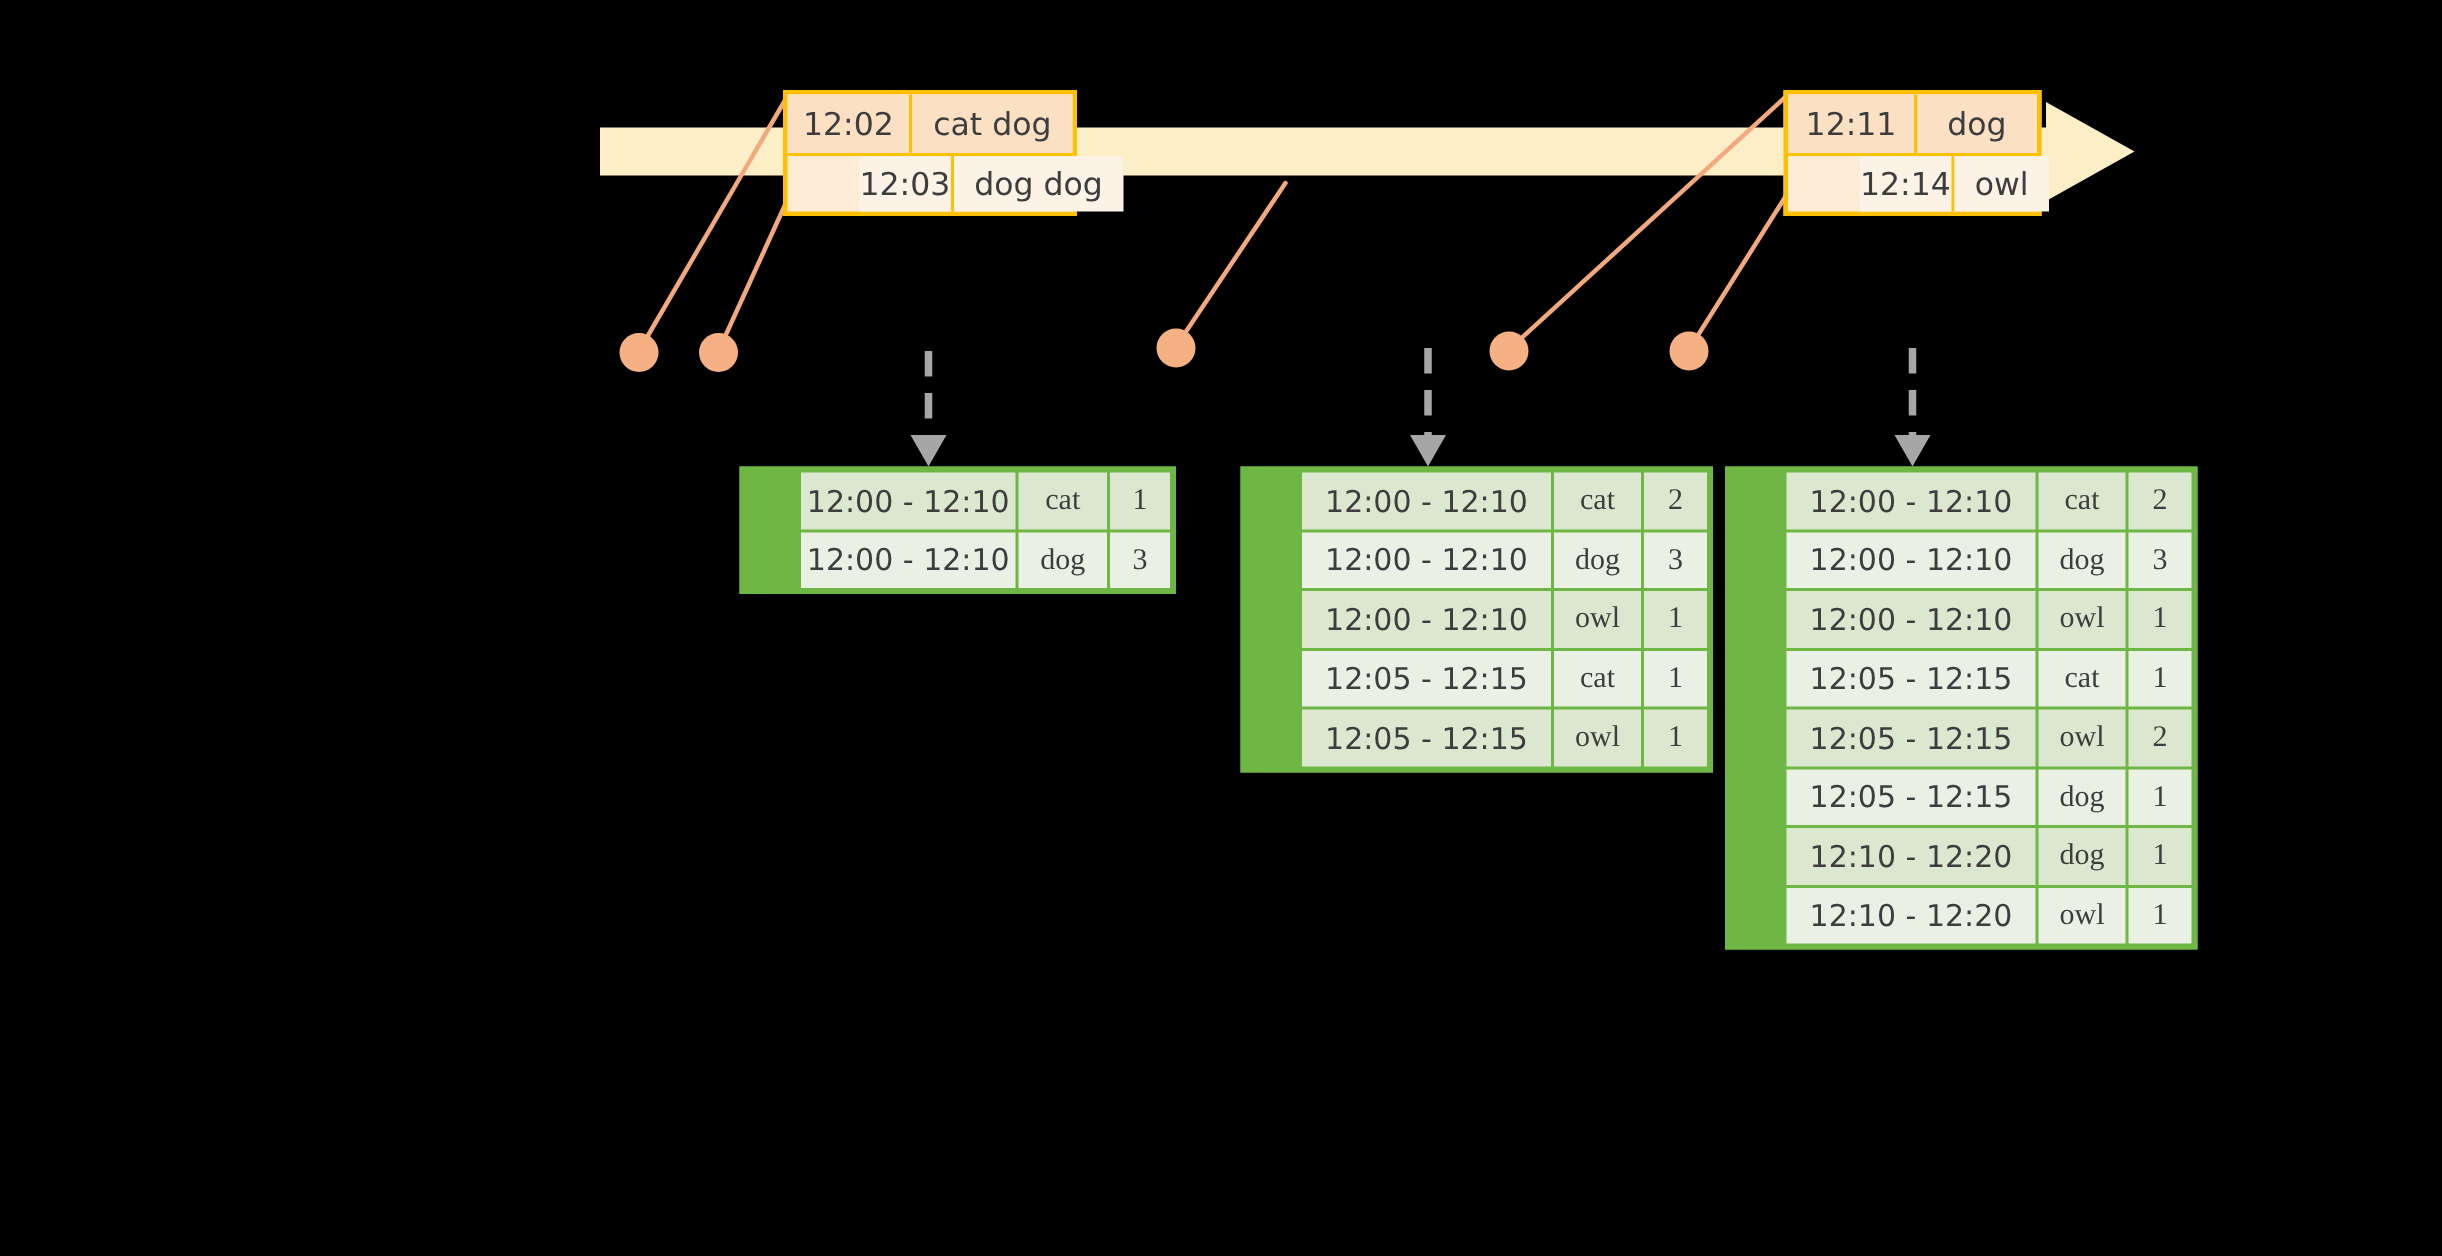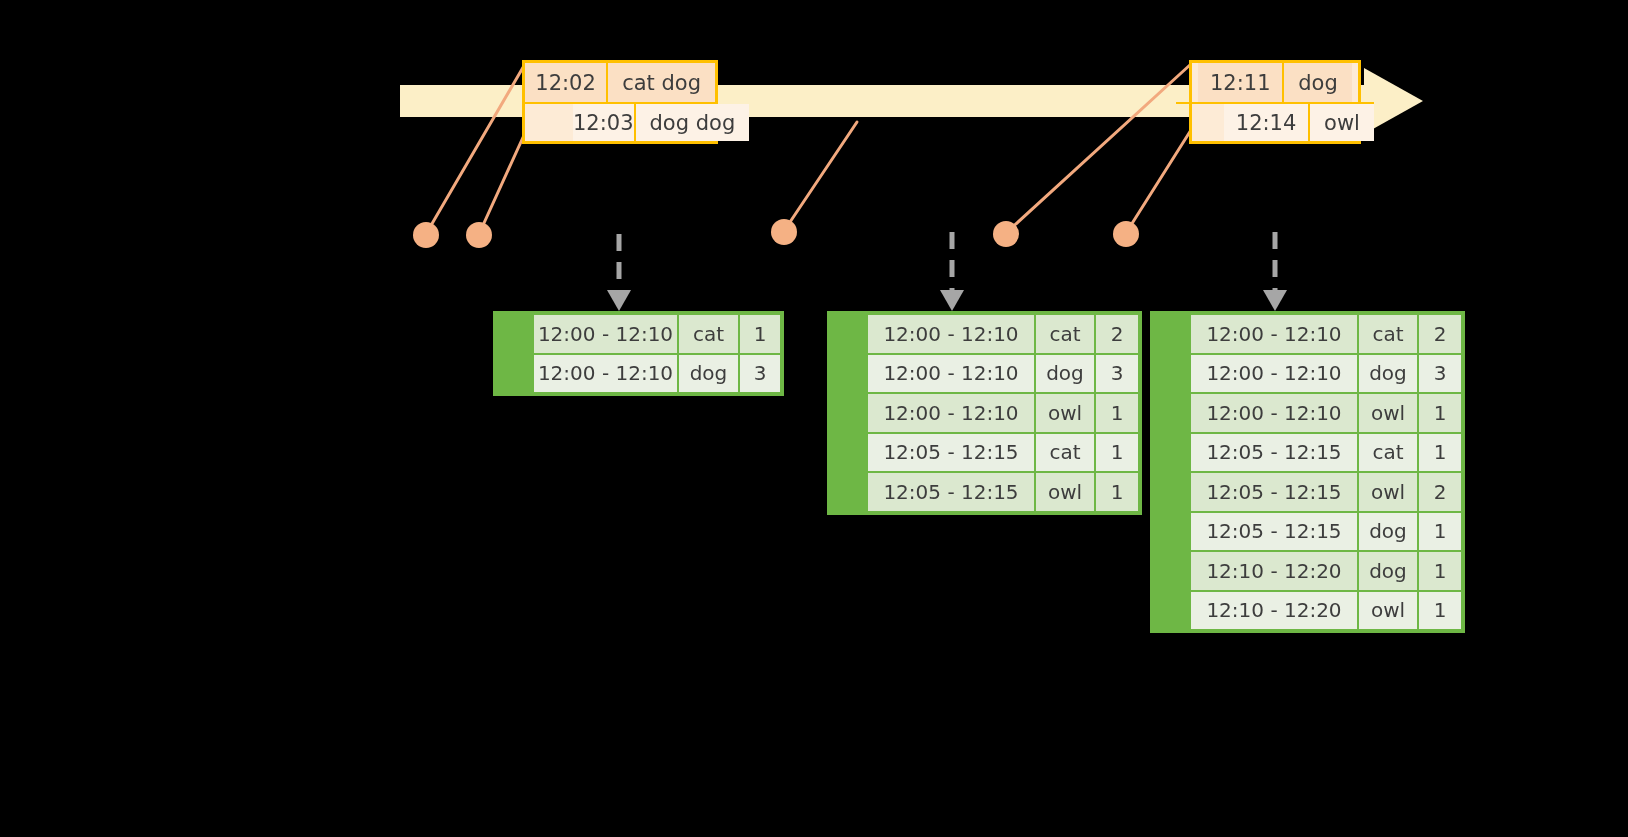--- a/index.html
+++ b/index.html
@@ -82,21 +82,21 @@
   .rt-cell {
     background: #DBE8CF;
     display: flex;
     align-items: center;
     justify-content: center;
     font-size: 20px;
     color: #3d3d3d;
     white-space: nowrap;
   }
   .rt-row.light .rt-cell { background: #EAF0E4; }
-  .rt-cell + .rt-cell { margin-left: 2px; }
+  .rt-cell + .rt-cell { margin-left: 2px; font-family: Liberation Serif, serif; }
   .rt-win  { width: 166px; }
   .rt-word { width: 58px; }
   .rt-cnt  { width: 42px; }
 
   
   .t1 .rt-win  { width: 143px; }
   .t1 .rt-word { width: 59px; }
   .t1 .rt-cnt  { width: 40px; }
 </style>
 </head>
@@ -148,21 +148,21 @@
       <div class="ev-time">12:02</div>
       <div class="ev-words">cat dog</div>
     </div>
     <div class="event-row alt">
       <div class="ev-time">12:03</div>
       <div class="ev-words">dog dog</div>
     </div>
   </div>
 
 
-  <div class="event-box" style="left:1170px; top:60px; width:172px;align-items:center;">
+  <div class="event-box" style="left:1170px; top:60px; width:172px;">
     <div class="event-row">
       <div class="ev-time">12:11</div>
       <div class="ev-words">dog</div>
     </div>
     <div class="event-row alt">
       <div class="ev-time">12:14</div>
       <div class="ev-words">owl</div>
     </div>
   </div>
 

